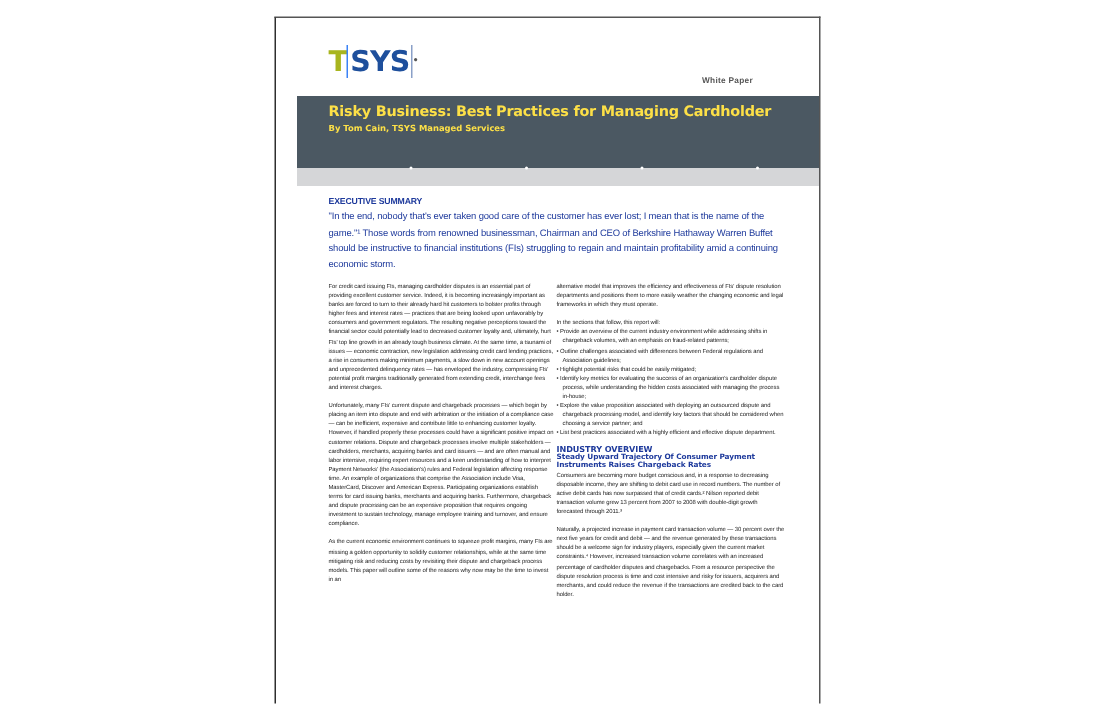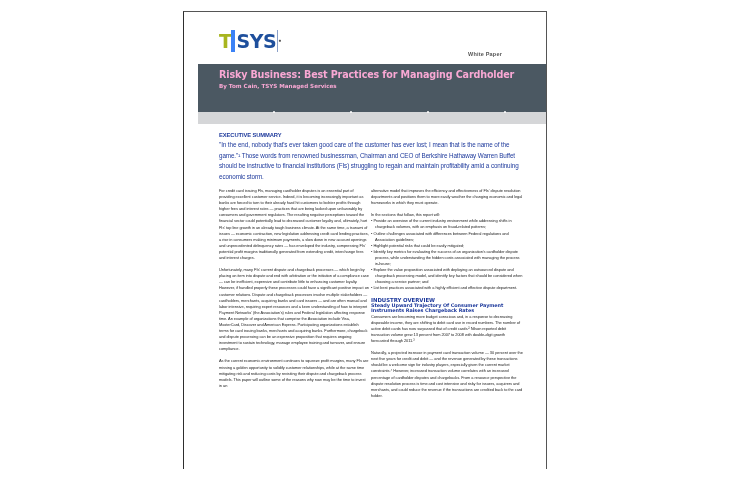--- a/index.html
+++ b/index.html
@@ -13,29 +13,29 @@
       border-left: 1.5px solid #2e2e2e;
       border-right: 1.5px solid #555;
       border-top: 1px solid #555;
       box-sizing: border-box;
     }
     .logo {
       position: absolute; left: 35px; top: 19px; font-family: "DejaVu Sans", sans-serif;
       font-weight: bold; font-size: 19px; letter-spacing: -0.5px; line-height: 20px;
     }
     .logo .t { color: #a8b51f; }
-    .logo .sys { color: #1e4f9c; border-left: 4px solid #3b82f6; border-right: 1px solid #8aa0c8; padding: 0 1px; }
+    .logo .sys { color: #1e4f9c; border-left: 1px solid #3b82f6; border-right: 1px solid #8aa0c8; padding: 0 1px; }
     .logo .dot { color: #555; font-size: 6px; vertical-align: top; }
     .doctype {
       position: absolute; right: 44px; top: 39px; font-size: 5.5px; color: #555; font-weight: bold;
       letter-spacing: 0.2px;
     }
     .banner {
       position: absolute; left: 14px; right: 0; top: 52px; height: 48px; background: #4b5862;
-      color: #f9a8d4; box-sizing: border-box; padding: 5px 0 0 21px;
+      color: #fde047; box-sizing: border-box; padding: 5px 0 0 21px;
     }
     .banner .title { font-size: 9.6px; font-weight: bold; line-height: 11.5px; font-family: "DejaVu Sans", sans-serif; letter-spacing: -0.15px; }
     .banner .byline { font-size: 5.6px; font-weight: bold; margin-top: 2px; font-family: "DejaVu Sans", sans-serif; }
     .band {
       position: absolute; left: 14px; right: 0; top: 100px; height: 12px; background: #d5d6d8;
     }
     .band .tick { position: absolute; top: -1px; width: 2px; height: 2px; background: #fff; border-radius: 1px; }
     .exec-head {
       position: absolute; left: 35px; top: 120px; font-size: 5.8px; color: #1e3a9c; font-weight: bold;
       letter-spacing: -0.1px;

